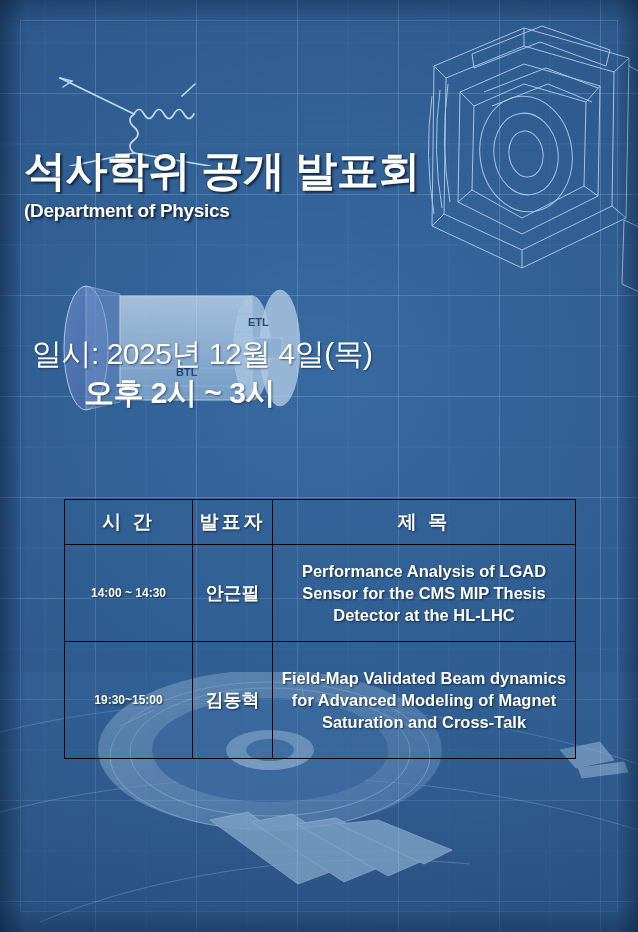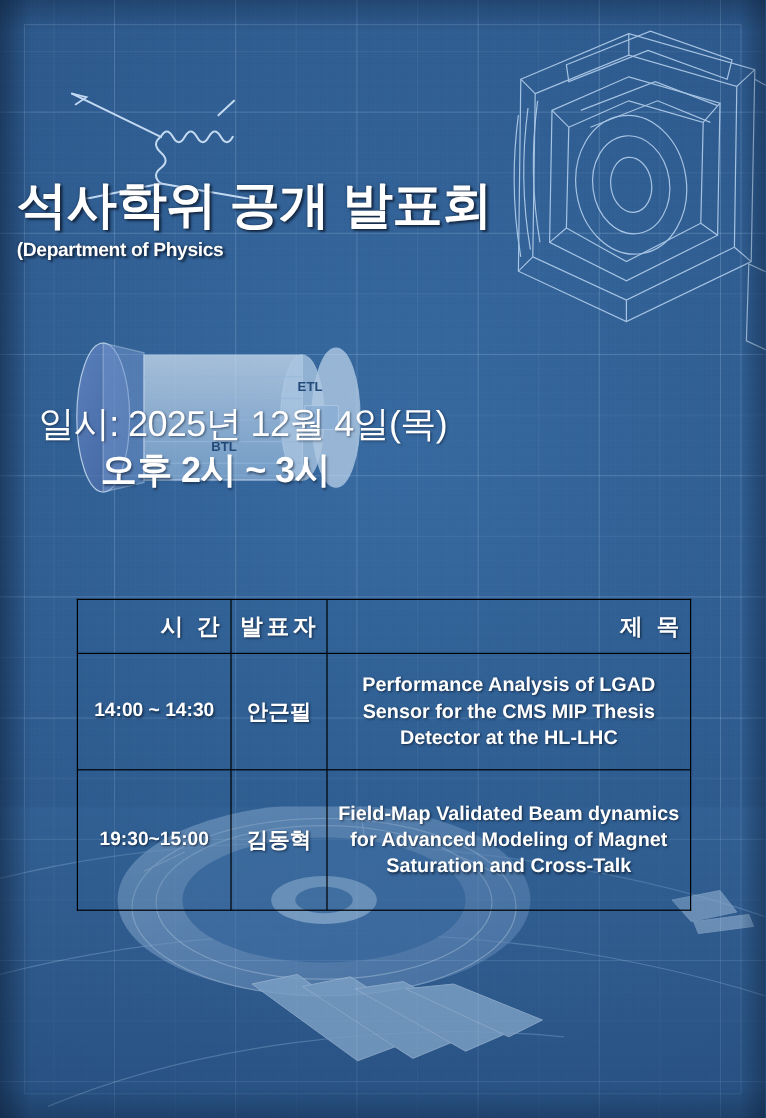--- a/index.html
+++ b/index.html
@@ -77,36 +77,36 @@
   
   .art-detector { right: -26px; top: 6px; width: 290px; height: 300px; opacity: .85; }
   
   .art-mtd { left: 48px; top: 268px; width: 270px; height: 160px; opacity: .80; }
   
   .art-aerial { left: 0px; bottom: 0px; width: 638px; height: 260px; opacity: .62; }
 
   
   .title-block {
     position: absolute;
-    left: 14px;
+    left: 24px;
     top: 148px;
     z-index: 5;
   }
   .title-ko {
     font-size: 42px;
     font-weight: bold;
     color: #ffffff;
     letter-spacing: -.5px;
     line-height: 1.08;
     text-shadow: 2px 2px 2px rgba(12,26,46,.75), 0 0 2px rgba(12,26,46,.6);
     white-space: nowrap;
   }
   .title-en {
     margin-top: 6px;
-    font-size: 16px;
+    font-size: 19px;
     font-weight: bold;
     color: #ffffff;
     line-height: 1.28;
     letter-spacing: -.3px;
     text-shadow: 2px 2px 2px rgba(12,26,46,.78), 0 0 2px rgba(12,26,46,.6);
     white-space: nowrap;
   }
 
   .info-block {
     position: absolute;
@@ -143,27 +143,26 @@
     vertical-align: middle;
     font-weight: bold;
     text-shadow: 1px 1px 2px rgba(10,24,44,.75);
     padding: 4px 6px;
     background: rgba(47,94,146,.18);
   }
   table.schedule th {
     height: 36px;
     font-size: 19px;
     letter-spacing: 3px;
-    text-align: right;
   }
   col.c-time { width: 128px; }
   col.c-speaker { width: 80px; }
   col.c-title { width: auto; }
 
-  td.time  { font-size: 16px; letter-spacing: 0px; margin-left: 22px; }
+  td.time  { font-size: 12px; letter-spacing: 0px; margin-left: 22px; }
   td.speaker { font-size: 18px; letter-spacing: 0px; }
   td.talk  { font-size: 16.5px; line-height: 1.35; padding: 10px 8px; }
   tr.row-1 td { height: 88px; }
   tr.row-2 td { height: 108px; }
 </style>
 </head>
 <body>
 
 <div id="poster">
 

